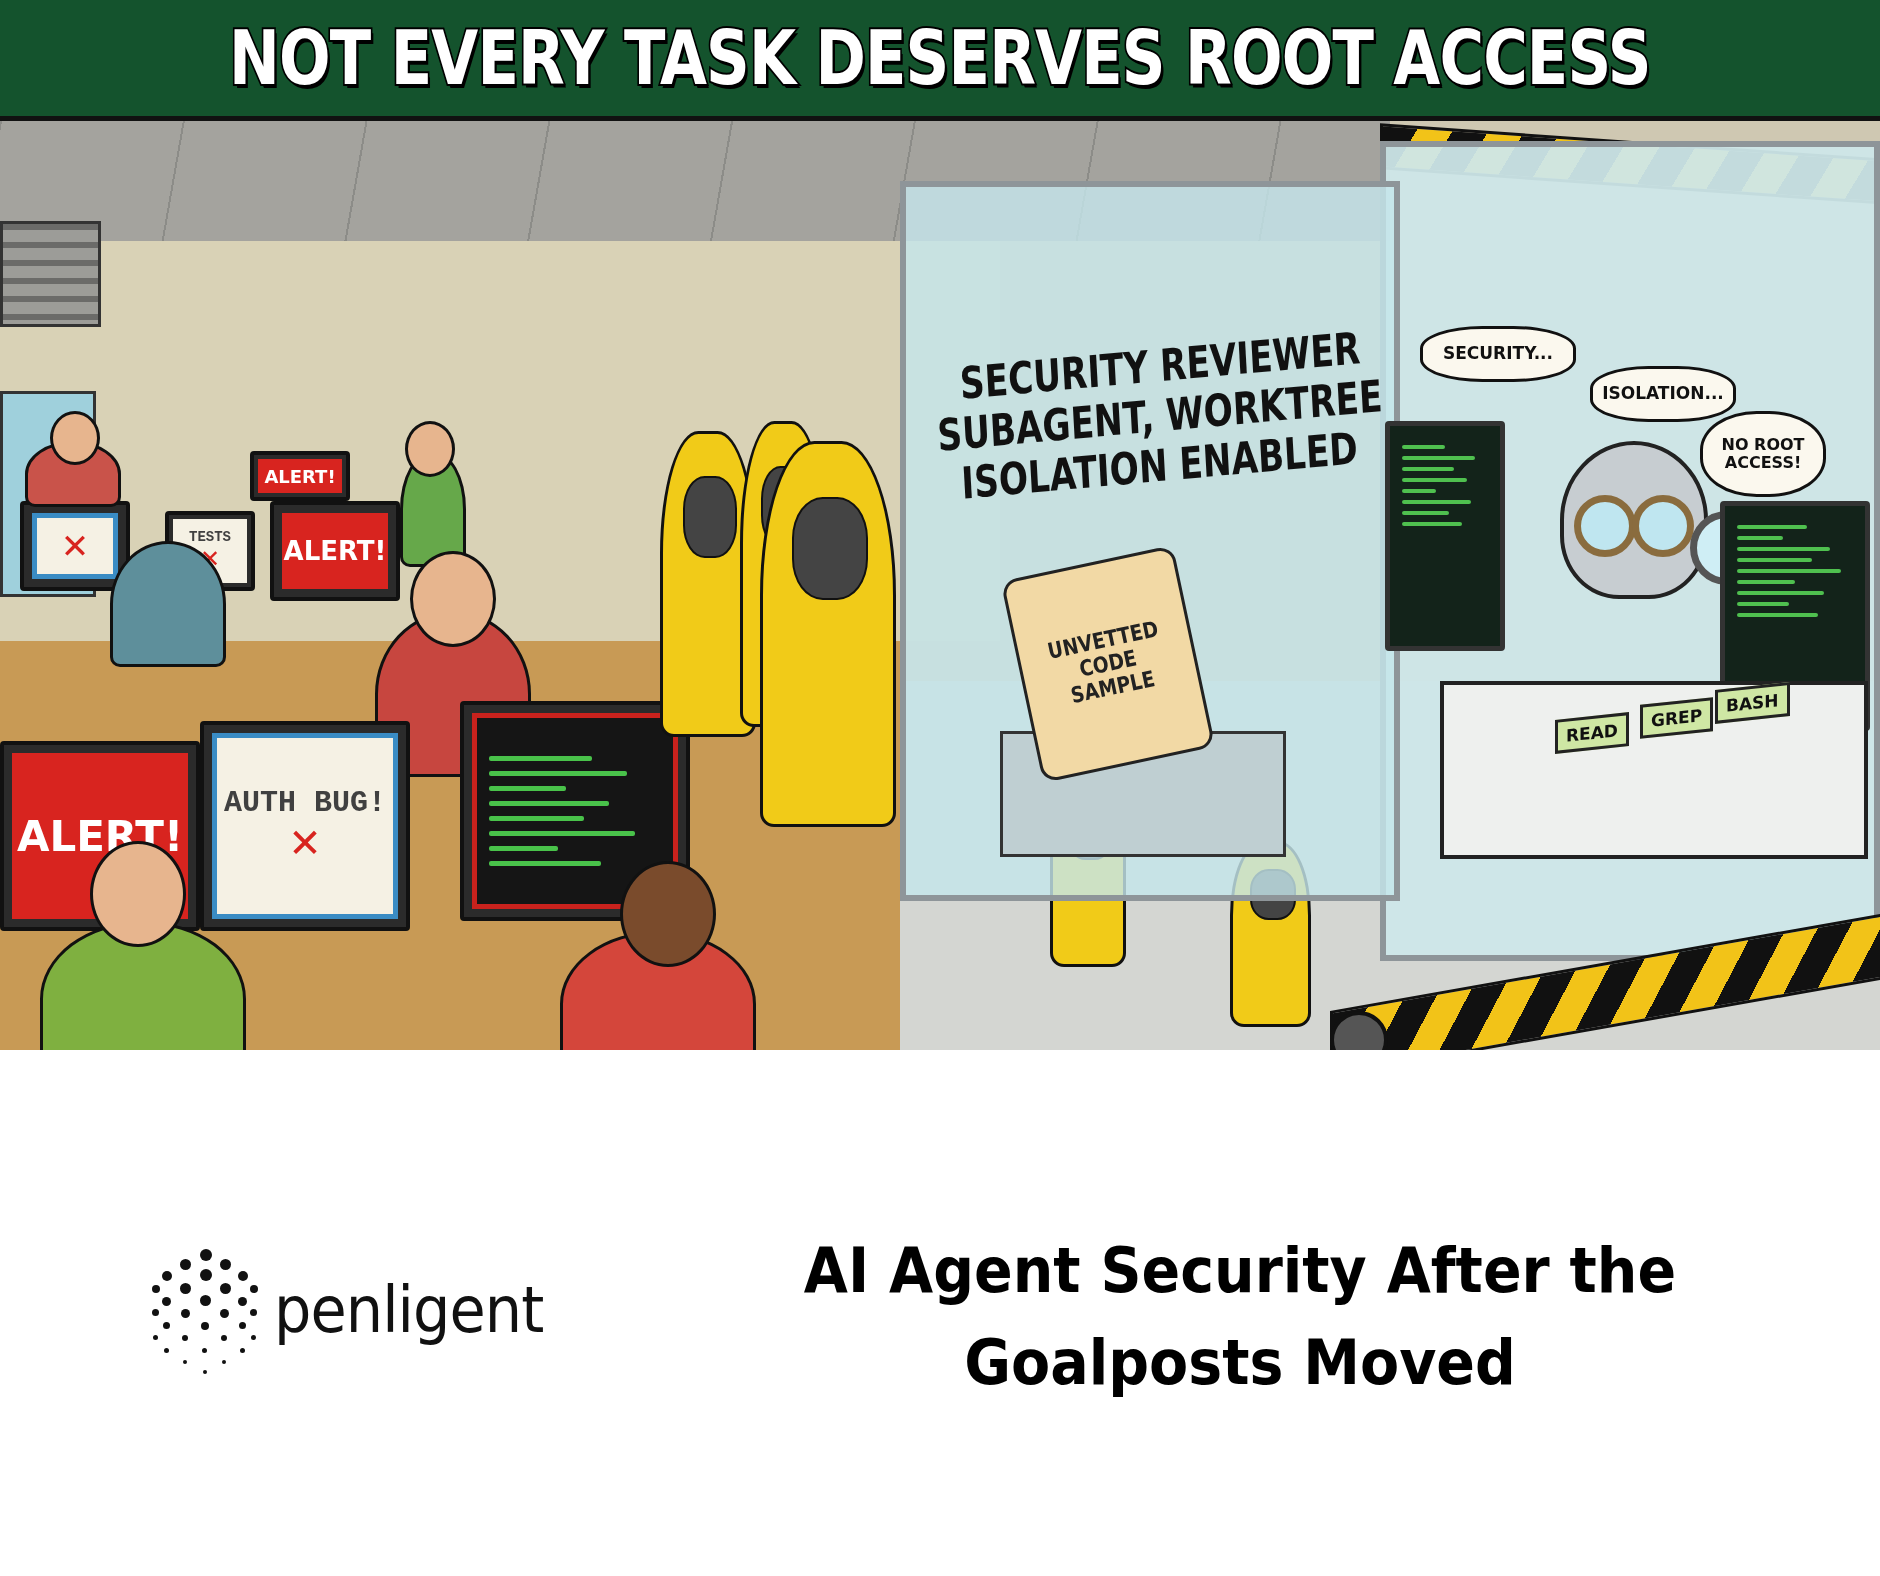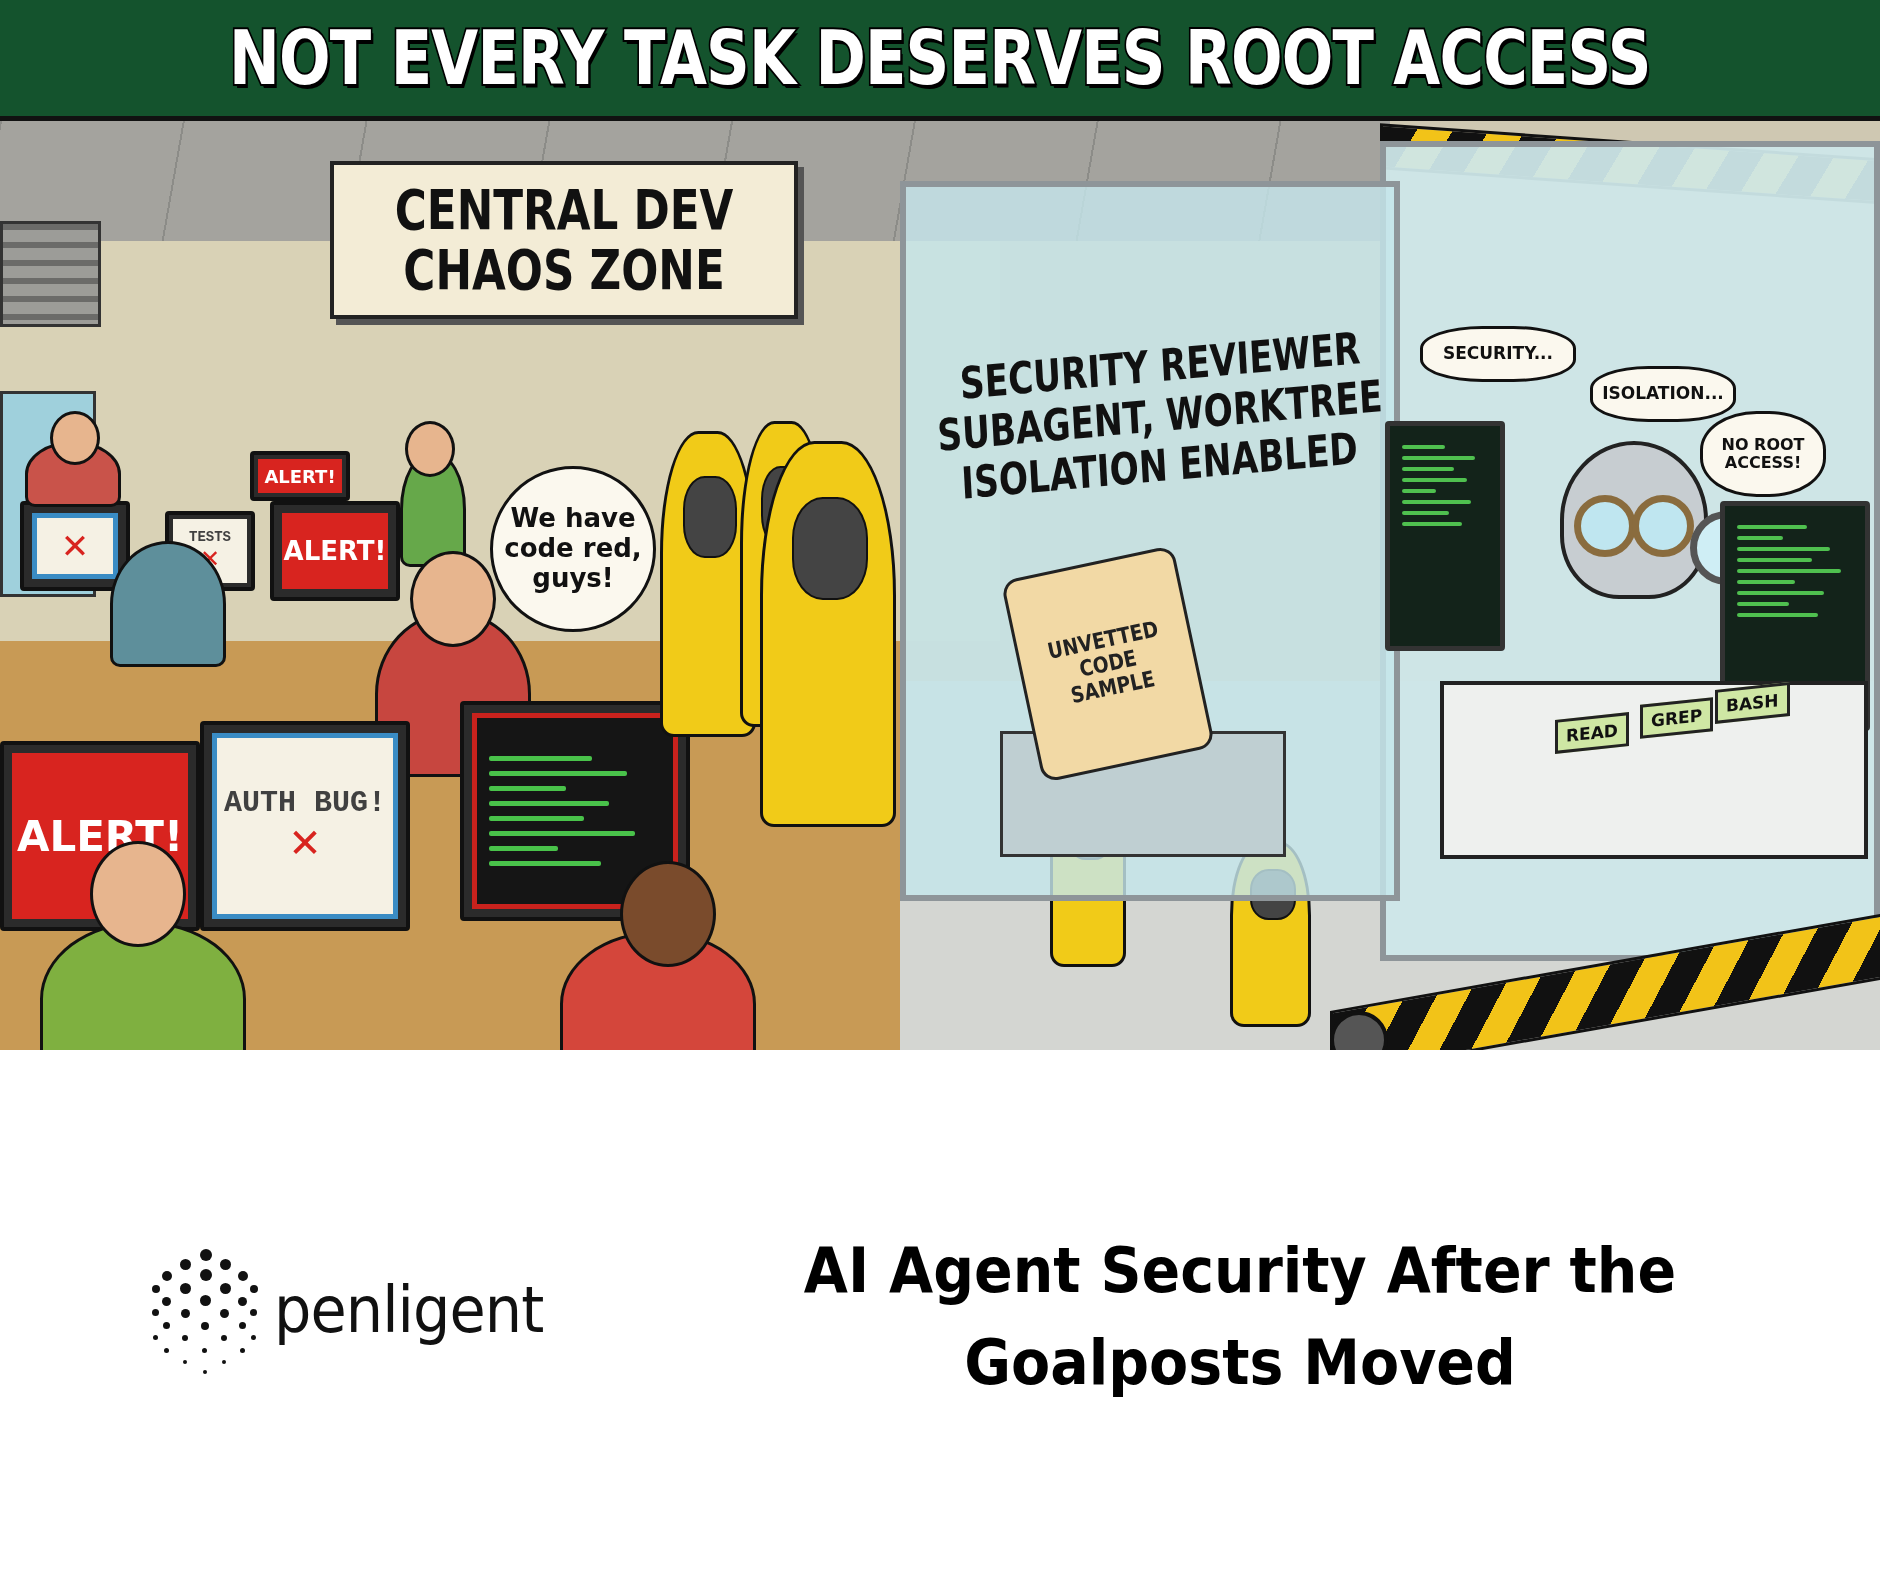--- a/index.html
+++ b/index.html
@@ -68,24 +68,20 @@
 </header>
 
 <section class="comic">
   <div class="ceiling"></div>
   <div class="back-wall"></div>
   <div class="blinds"></div>
   <div class="window"></div>
   <div class="floor-right"></div>
   <div class="floor-left"></div>
 
-  <div class="sign sign-chaos">
-    <div class="sign-line">CENTRAL DEV</div>
-    <div class="sign-line">CHAOS ZONE</div>
-  </div>
 
 
 
   <div class="monitor" style="left:250px;top:330px;width:100px;height:50px;padding:4px;">
     <div class="screen screen-red">
         <span class="screen-label" style="font-size:18px;">ALERT!</span>
       </div>
   </div>
   <div class="monitor" style="left:270px;top:380px;width:130px;height:100px;">
     <div class="screen screen-red">
@@ -105,25 +101,20 @@
   </div>
 
   <div class="person" style="left:25px;top:320px;width:90px;height:60px;background:#c9534a;"></div>
   <div class="head" style="left:50px;top:290px;width:44px;height:48px;"></div>
   <div class="person" style="left:400px;top:330px;width:60px;height:110px;background:#66a84a;"></div>
   <div class="head" style="left:405px;top:300px;width:44px;height:50px;"></div>
   <div class="person" style="left:110px;top:420px;width:110px;height:120px;background:#5e8f9b;"></div>
   <div class="person" style="left:375px;top:490px;width:150px;height:160px;background:#c7463f;"></div>
   <div class="head" style="left:410px;top:430px;width:80px;height:90px;"></div>
 
-  <div class="bubble" style="left:490px;top:345px;width:160px;height:160px;">
-    <span style="font-size:26px;">We have</span>
-    <span style="font-size:26px;">code red,</span>
-    <span style="font-size:26px;">guys!</span>
-  </div>
 
   <div class="monitor" style="left:0px;top:620px;width:200px;height:190px;">
     <div class="screen screen-red">
         <span class="screen-label" style="font-size:42px;">ALERT!</span>
       </div>
   </div>
   <div class="monitor" style="left:200px;top:600px;width:210px;height:210px;">
     <div class="screen screen-white">
       <span class="screen-label dark" style="font-size:30px;">AUTH BUG!</span>
       <span class="xmark" style="font-size:40px;">✕</span>

